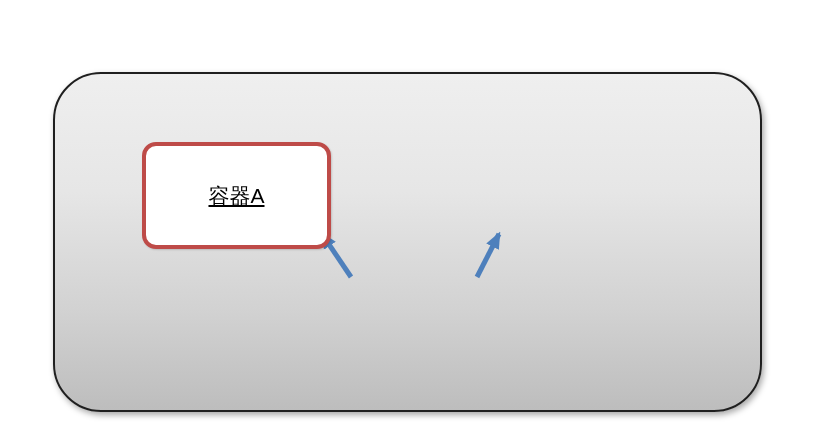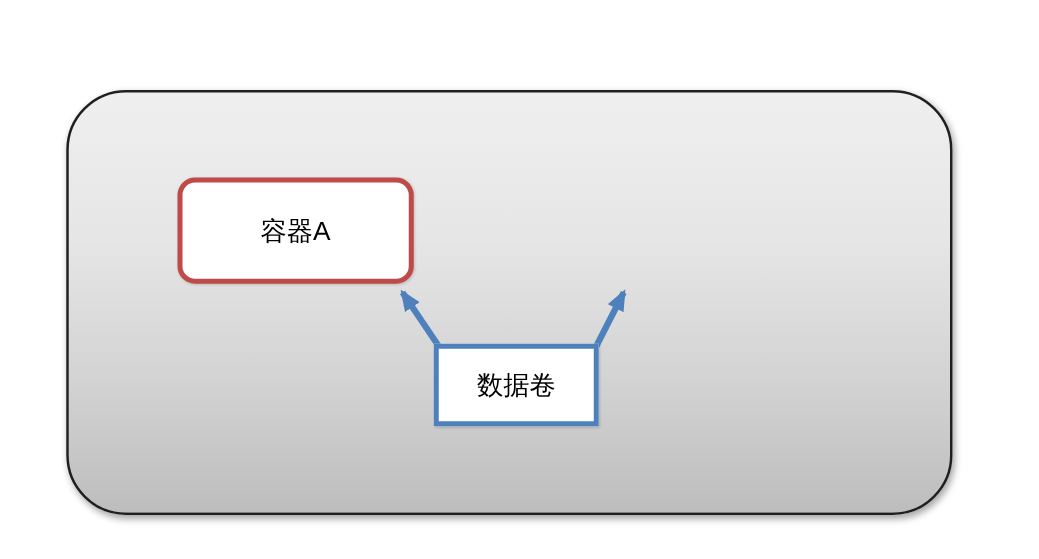--- a/index.html
+++ b/index.html
@@ -36,21 +36,21 @@
     justify-content: center;
     font-size: 21px;
     color: #000000;
     z-index: 2;
   }
   .container-node {
     border: 4px solid #be4b48;
     border-radius: 14px;
     box-shadow: 1px 1px 2px rgba(0,0,0,0.15);
   }
-  .node-a { left: 142px; top: 142px; width: 189px; height: 85px; }
+  .node-a { left: 142px; top: 142px; width: 189px; height: 107px; text-decoration: underline; }
   .node-b { left: 473px; top: 142px; width: 195px; height: 85px; }
   .volume-node {
     left: 347px;
     top: 275px;
     width: 132px;
     height: 66px;
     border: 4px solid #4e80bc;
     border-radius: 0;
     box-shadow: 1px 1px 2px rgba(0,0,0,0.15);
   }
@@ -82,17 +82,14 @@
     </defs>
     <path d="M351,277 L322,234" stroke="#4e80bc" stroke-width="5" fill="none" marker-end="url(#arrowhead)"></path>
     <path d="M477,277 L499,234" stroke="#4e80bc" stroke-width="5" fill="none" marker-end="url(#arrowhead)"></path>
   </svg>
 
   <div class="node container-node node-a">
     <span class="node-label">容器A</span>
   </div>
 
 
-  <div class="node volume-node">
-    <span class="node-label">数据卷</span>
-  </div>
 
 </div>
 
 </body></html>

